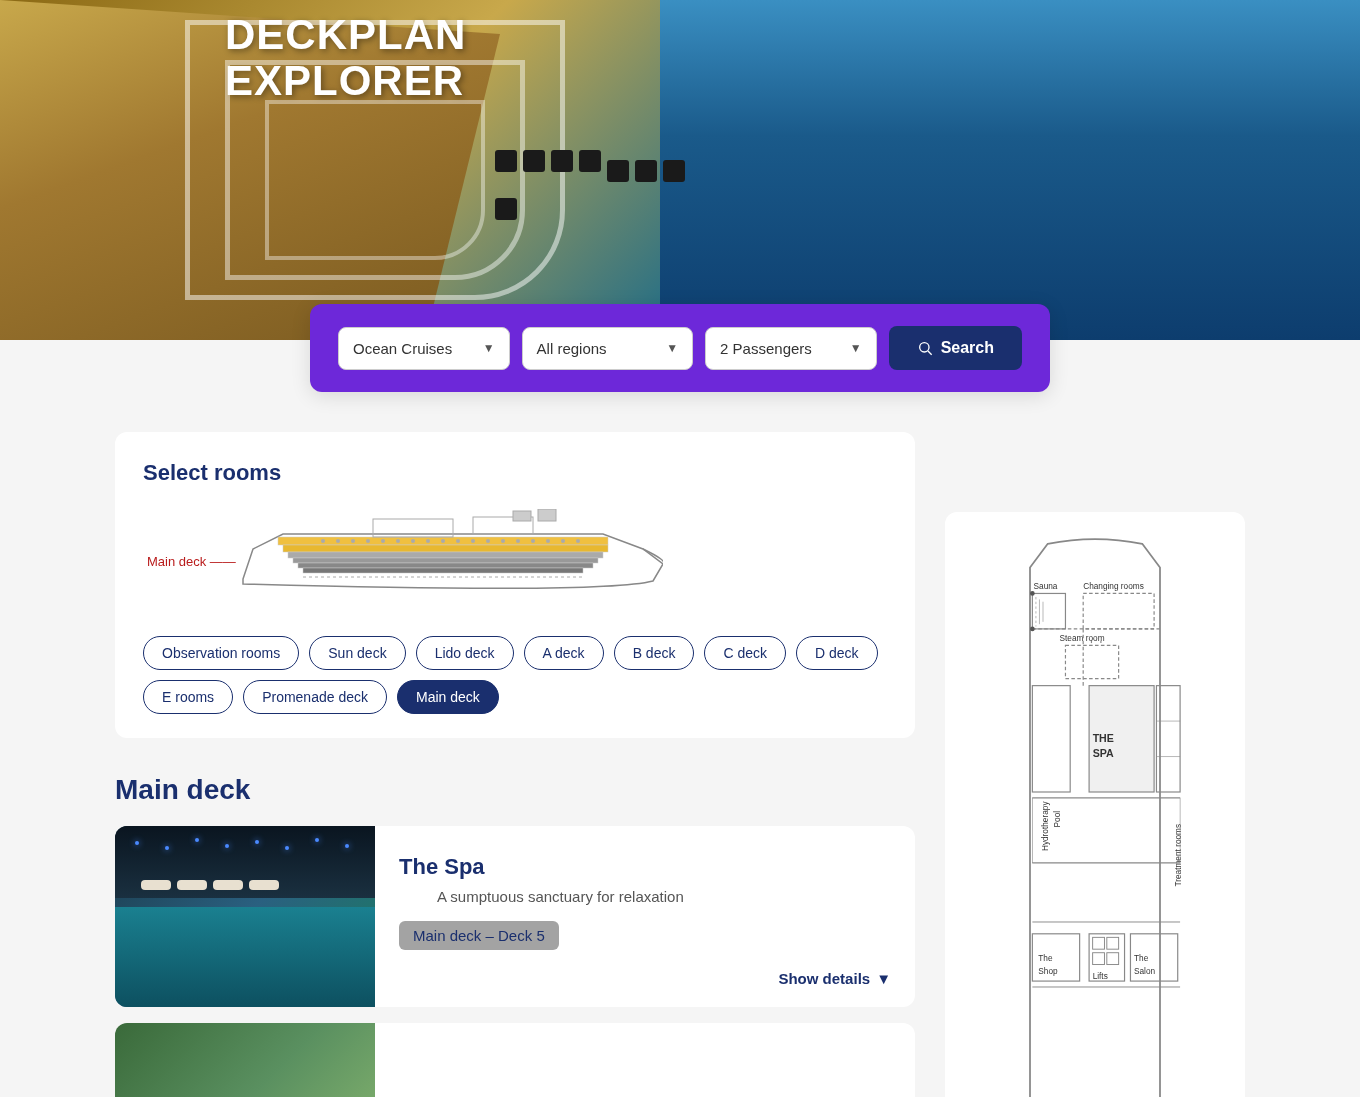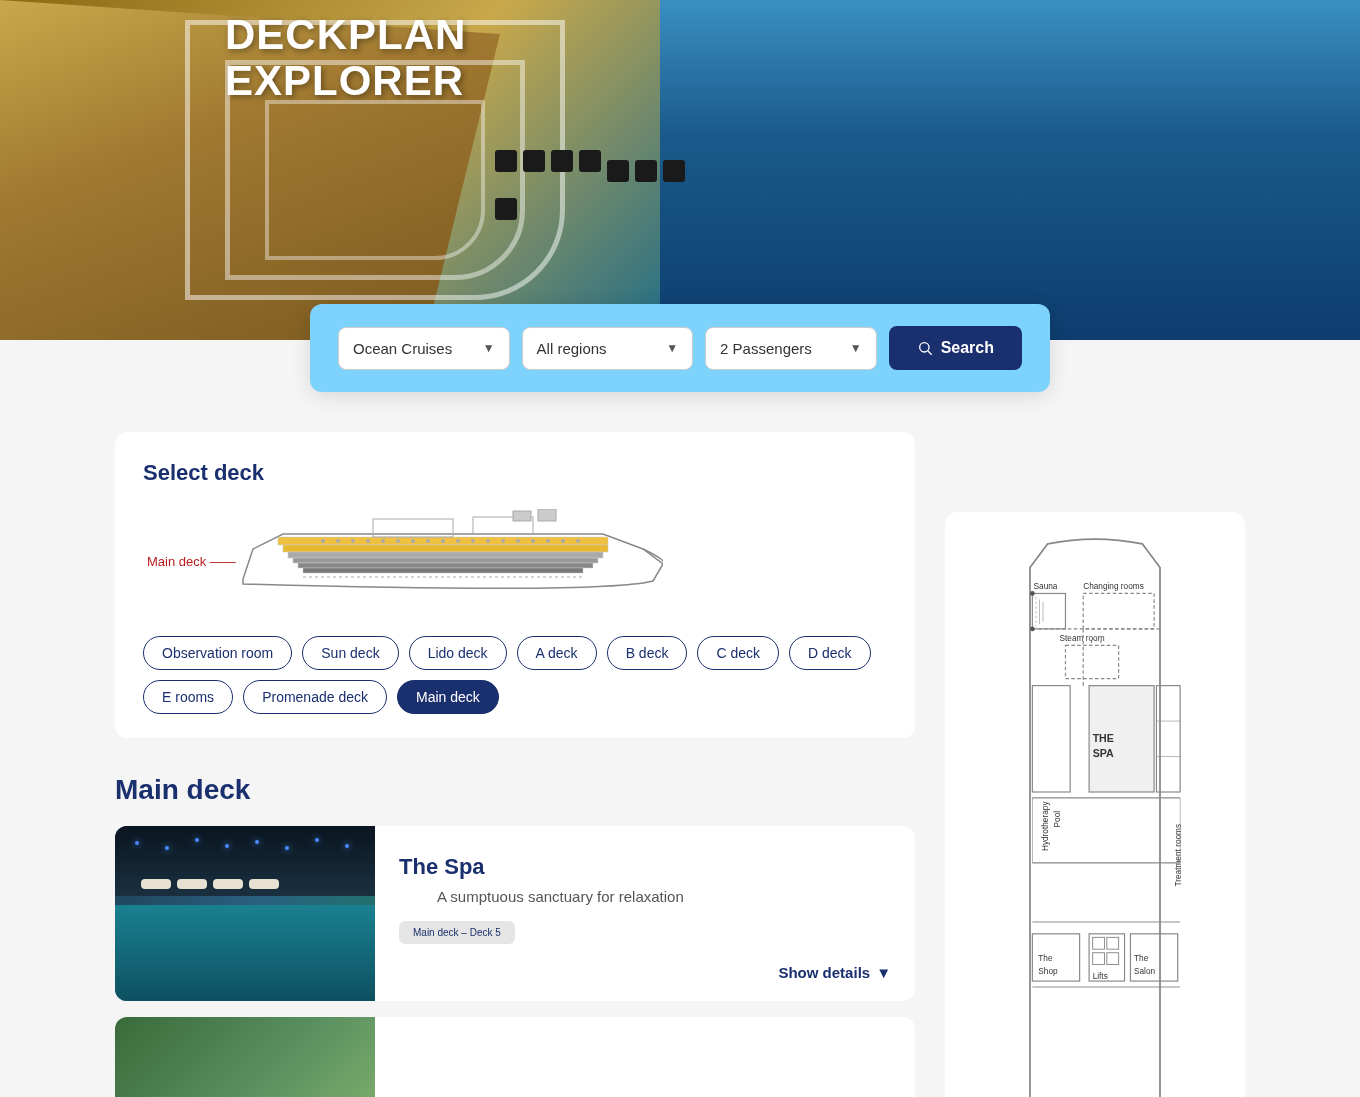--- a/index.html
+++ b/index.html
@@ -40,21 +40,21 @@
       color: white;
       font-size: 42px;
       font-weight: 900;
       line-height: 1.1;
       letter-spacing: 1px;
       text-shadow: 2px 2px 6px rgba(0,0,0,0.4);
     }
 
     
     .search-card {
-      background: #7dd3fc;
+      background: #6d28d9;
       border-radius: 12px;
       padding: 22px 28px;
       box-shadow: 0 4px 20px rgba(0,0,0,0.12);
       display: flex;
       align-items: center;
       gap: 12px;
       width: 740px;
       margin: -36px auto 0;
       position: relative;
       z-index: 10;
@@ -240,25 +240,25 @@
       margin-bottom: 8px;
     }
     .poi-desc {
       font-size: 15px;
       color: #555;
       margin-bottom: 16px;
       margin-left: 38px;
     }
     .poi-location-badge {
       display: inline-block;
-      background: #e5e5e5;
+      background: #a3a3a3;
       color: #1a2f6e;
       border-radius: 6px;
       padding: 6px 14px;
-      font-size: 10px;
+      font-size: 15px;
       font-weight: 500;
       margin-bottom: auto;
     }
     .poi-show-details {
       align-self: flex-end;
       color: #1a2f6e;
       font-size: 15px;
       font-weight: 600;
       cursor: pointer;
       display: flex;
@@ -338,21 +338,21 @@
     </svg>
     <span>Search</span>
   </button>
 </div>
 
 <div class="page-content">
 
   <div class="left-col">
 
     <div class="select-deck-card">
-      <div class="select-deck-title">Select deck</div>
+      <div class="select-deck-title">Select rooms</div>
 
       <div class="ship-diagram">
         <span class="ship-label">
           <span>Main deck</span> ——
         </span>
         <div class="ship-svg-wrap">
           <svg viewBox="0 0 440 100" width="440" height="100">
 
             <path d="M20,70 L30,40 L60,25 L380,25 L420,40 L440,55 L430,72 Q380,85 20,75 Z" fill="none" stroke="#888" stroke-width="1.5"></path>
 
@@ -389,21 +389,21 @@
             <circle cx="325" cy="32" r="2" fill="#aaa"></circle>
             <circle cx="340" cy="32" r="2" fill="#aaa"></circle>
             <circle cx="355" cy="32" r="2" fill="#aaa"></circle>
 
             <line x1="80" y1="68" x2="360" y2="68" stroke="#aaa" stroke-width="1" stroke-dasharray="3,3"></line>
           </svg>
         </div>
       </div>
 
       <div class="deck-buttons">
-        <button class="deck-btn">Observation room</button>
+        <button class="deck-btn">Observation rooms</button>
         <button class="deck-btn">Sun deck</button>
         <button class="deck-btn">Lido deck</button>
         <button class="deck-btn">A deck</button>
         <button class="deck-btn">B deck</button>
         <button class="deck-btn">C deck</button>
         <button class="deck-btn">D deck</button>
         <button class="deck-btn">E rooms</button>
         <button class="deck-btn">Promenade deck</button>
         <button class="deck-btn active">Main deck</button>
       </div>

